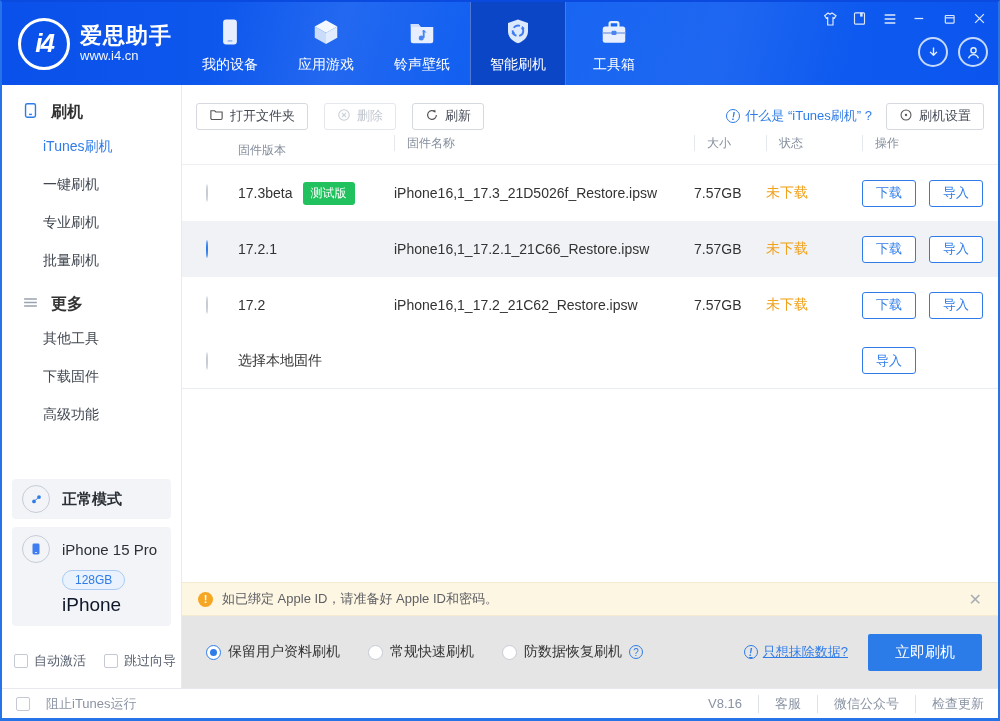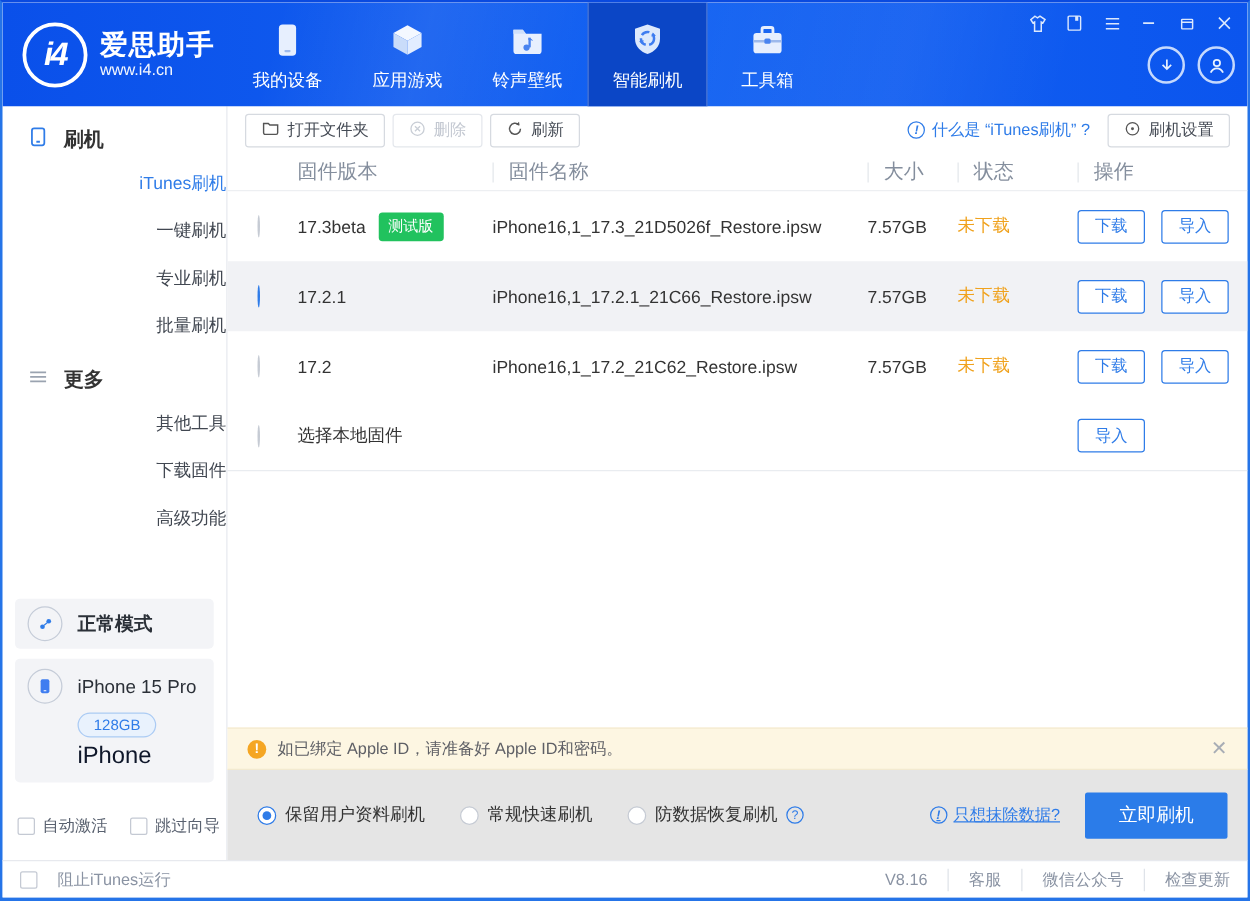--- a/index.html
+++ b/index.html
@@ -41,51 +41,51 @@
   .win-btns .wbtn{ width:17px; height:17px; display:flex; align-items:center; justify-content:center; cursor:pointer; font-size:15px;}
   .round-btns{ margin-top:10px; display:flex; gap:10px; justify-content:flex-end;}
   .round-btn{ width:30px; height:30px; border:2px solid rgba(230,240,255,.85); border-radius:50%;
     display:flex; align-items:center; justify-content:center; cursor:pointer;}
   
   .app-body{ flex:1 1 auto; display:flex; min-height:0;}
   
   .sidebar{ width:180px; flex:0 0 180px; border-right:1px solid #e7eaef; display:flex; flex-direction:column; padding-top:12px;}
   .side-section-title{ display:flex; align-items:center; gap:12px; padding:0 0 0 20px; height:30px;
     font-size:16px; font-weight:bold; color:#333;}
-  .side-item{ height:38px; line-height:38px; padding-left:55px; font-size:14px; color:#414751; cursor:pointer;text-align:right;}
+  .side-item{ height:38px; line-height:38px; padding-left:41px; font-size:14px; color:#414751; cursor:pointer;}
   .side-item.active{ color:#2f7ce8;}
   .side-gap{ height:10px;}
   .mode-card,.device-card{
     margin:0 10px; background:#f3f4f7; border-radius:4px; padding:8px 10px;
   }
   .mode-card{ margin-top:auto; display:flex; align-items:center; gap:12px; height:40px;}
   .mode-card b, .device-name{ font-size:15px; color:#2b3038;}
   .device-card{ margin-top:8px; padding-bottom:10px;}
   .device-top{ display:flex; align-items:center; gap:12px;}
   .icon-circle{ width:28px; height:28px; border:1px solid #c5ccd8; border-radius:50%;
     display:flex; align-items:center; justify-content:center; background:#fff0;}
   .cap-pill{ display:inline-block; margin:7px 0 4px 40px; padding:2px 12px; font-size:12px;
     color:#2f7ce8; background:#e9f2fd; border:1px solid #abcbf4; border-radius:10px;}
   .device-type{ margin-left:40px; font-size:19px; color:#0f172a;}
   .side-checks{ display:flex; gap:18px; padding:26px 0 18px 12px;}
   .check{ display:flex; align-items:center; gap:6px; font-size:13px; color:#5a6270; cursor:pointer;}
   .checkbox{ width:14px; height:14px; border:1px solid #c4c9d3; border-radius:2px; background:#fff;}
   
   .main{ flex:1 1 auto; display:flex; flex-direction:column; min-width:0;}
-  .toolbar{ height:38px; flex:0 0 38px; display:flex; align-items:center; gap:6px; padding:0 14px 0 14px;}
+  .toolbar{ height:38px; flex:0 0 38px; display:flex; align-items:center; gap:16px; padding:0 14px 0 14px;margin-top:12px;}
   .tbtn{ display:flex; align-items:center; gap:6px; height:27px; padding:0 12px; background:#fff;
     border:1px solid #d6dae0; border-radius:3px; font-size:13px; color:#454b55; cursor:pointer;}
   .tbtn.disabled{ color:#c3c8d1; border-color:#e4e7ec; cursor:default;}
   .toolbar-right{ margin-left:auto; display:flex; align-items:center; gap:14px;}
   .help-link{ color:#2f7ce8; font-size:13px; display:flex; align-items:center; gap:5px; cursor:pointer;}
   .circle-i{ display:inline-flex; width:14px; height:14px; border:1px solid currentColor; border-radius:50%;
     align-items:center; justify-content:center; font-size:10px; font-style:italic; font-weight:bold; flex:0 0 14px;}
   
-  .thead{ height:30px; flex:0 0 30px; display:flex; align-items:center; padding-left:24px;
-    font-size:16px; color:#848e9d; border-bottom:1px solid #edeff2;}
+  .thead{ height:30px; flex:0 0 30px; display:flex; padding-left:24px;
+    font-size:12px; color:#848e9d; border-bottom:1px solid #edeff2;}
   .thead .hcell{ border-left:1px solid #e4e7ec; padding-left:12px; height:16px; line-height:16px;}
   .thead .hcell.first{ border-left:none; padding-left:0;}
   .col-radio{ width:32px; flex:0 0 32px;}
   .col-version{ width:156px; flex:0 0 156px; display:flex; align-items:center; gap:10px;}
   .col-name{ width:300px; flex:0 0 300px;}
   .col-size{ width:72px; flex:0 0 72px;}
   .col-status{ width:96px; flex:0 0 96px;}
   .col-actions{ flex:1 1 auto; display:flex; gap:13px;}
   .t-row{ height:56px; flex:0 0 56px; display:flex; align-items:center; padding-left:24px; font-size:14px; color:#333;}
   .t-row.selected{ background:#f1f2f5;}

